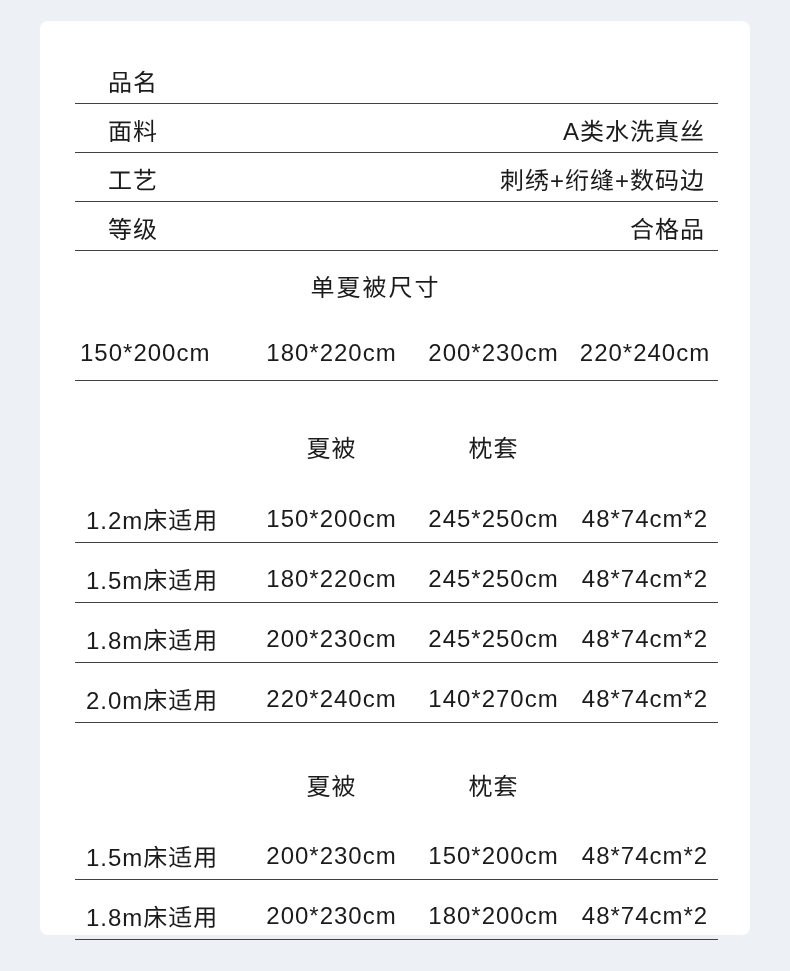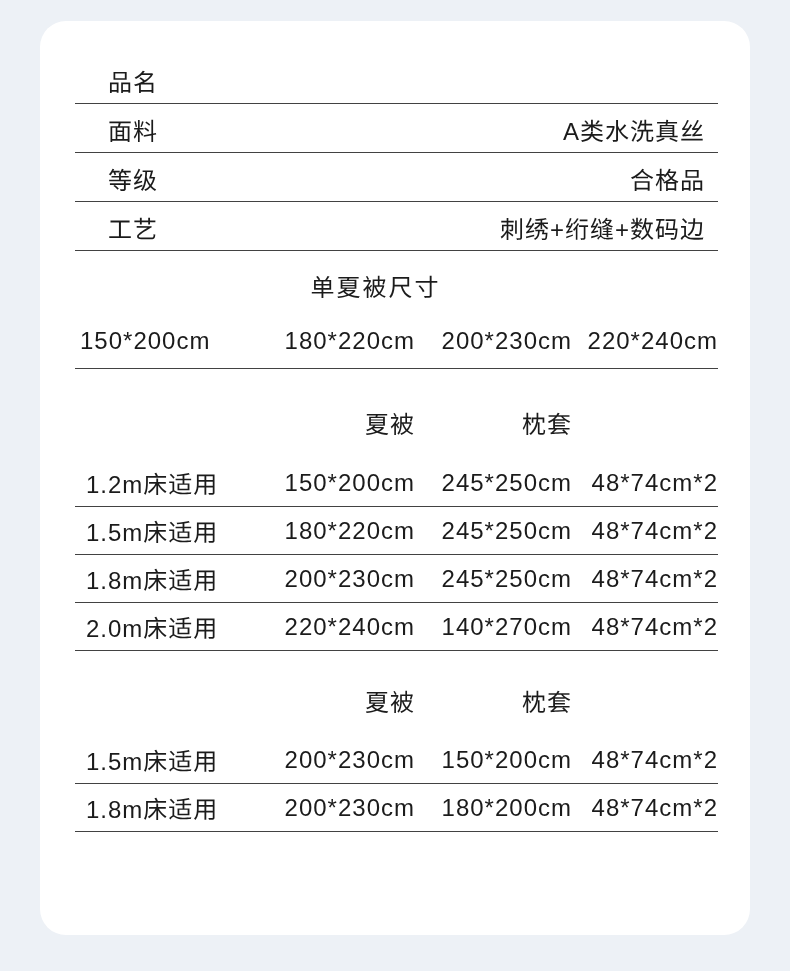--- a/index.html
+++ b/index.html
@@ -18,21 +18,21 @@
     position:relative;
     width:790px;height:971px;
     background:var(--bg);
     overflow:hidden;
   }
   .card{
     position:absolute;
     left:40px;top:21px;
     width:710px;height:914px;
     background:var(--card);
-    border-radius:26px;
+    border-radius:8px;
   }
   .content{
     position:absolute;
     left:35px;            
     top:0;
     width:643px;          
     padding-top:34px;
     font-size:24px;
     letter-spacing:1px;
   }
@@ -54,22 +54,23 @@
     justify-content:center;
     padding-right:42px;
     letter-spacing:2px;
     text-align:center;
   }
   
   .grid-row{
     display:grid;
     grid-template-columns:173px 167px 157px 146px;
     white-space:nowrap;
+    margin-top:12px;
   }
-  .grid-row .cell{text-align:right;}
+  .grid-row .cell{text-align:center;}
   .grid-row .cell.left{text-align:left;}
   .sizes-row{
     height:50px;
     align-items:end;
     padding-bottom:13px;
   }
   .sizes-row .cell.left{padding-left:5px;}
   .header-row{align-items:end;}
   .header-row.h1{height:90px;padding-bottom:19px;}
   .header-row.h2{height:85px;padding-bottom:18px;}
@@ -84,26 +85,26 @@
     <div class="content">
 
       <div class="spec-row lined">
         <span>品名</span>
       </div>
       <div class="spec-row lined">
         <span>面料</span>
         <span>A类水洗真丝</span>
       </div>
       <div class="spec-row lined">
+        <span>工艺</span>
+        <span>刺绣+绗缝+数码边</span>
+      </div>
+      <div class="spec-row lined">
         <span>等级</span>
         <span>合格品</span>
-      </div>
-      <div class="spec-row lined">
-        <span>工艺</span>
-        <span>刺绣+绗缝+数码边</span>
       </div>
 
       <div class="section-heading">单夏被尺寸</div>
       <div class="grid-row sizes-row lined">
         <span class="cell left">150*200cm</span>
         <span class="cell">180*220cm</span>
         <span class="cell">200*230cm</span>
         <span class="cell">220*240cm</span>
       </div>
 

